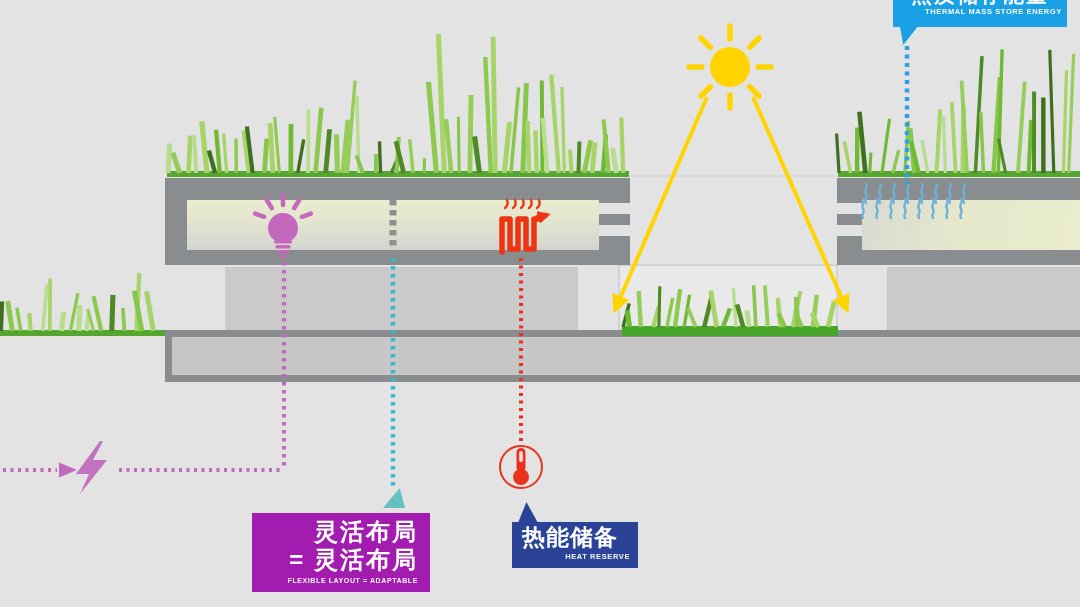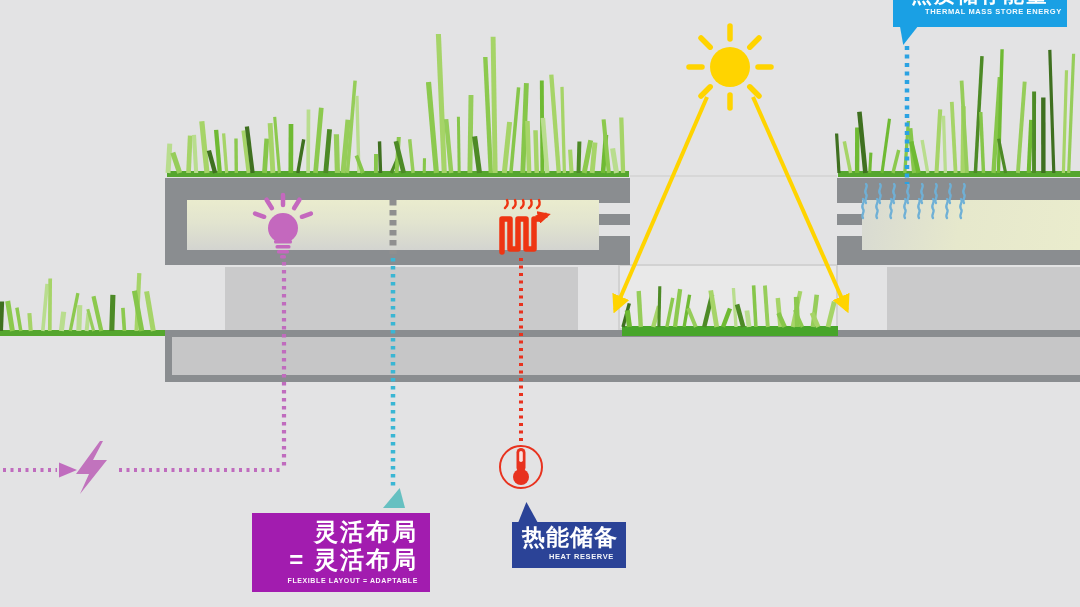--- a/index.html
+++ b/index.html
@@ -20,24 +20,24 @@
   .bubble .zh{font-weight:bold;letter-spacing:2px;}
   .bubble .en{font-weight:bold;letter-spacing:0.6px;opacity:.95;margin-left:27px;}
   .bubble-thermal{left:893px;top:-34px;width:174px;height:61px;background:#1aa0e4;text-align:center;}
   .bubble-thermal .zh{font-size:21px;margin-top:18px;line-height:22px;}
   .bubble-thermal .en{font-size:7.5px;margin-top:1px;}
   .bubble-flex{left:252px;top:513px;width:178px;height:79px;background:#a21caf;text-align:right;
                padding-right:12px;box-sizing:border-box;}
   .bubble-flex .zh{font-size:24px;line-height:28px;}
   .bubble-flex .zh:first-child{margin-top:5px;}
   .bubble-flex .en{font-size:7px;margin-top:3px;}
-  .bubble-heat{left:512px;top:522px;width:114px;height:46px;background:#2b4397;box-sizing:border-box;
+  .bubble-heat{left:512px;top:522px;width:126px;height:46px;background:#2b4397;box-sizing:border-box;
                padding:2px 8px 16px 10px;}
   .bubble-heat .zh{font-size:23px;line-height:27px;letter-spacing:1px;}
-  .bubble-heat .en{font-size:7.5px;text-align:left;margin-top:1px;}
+  .bubble-heat .en{font-size:7.5px;text-align:right;margin-top:1px;}
   .pointer{position:absolute;z-index:10;}
   .ptr-thermal{left:897px;top:26px;width:24px;height:19px;background:#1aa0e4;
                clip-path:polygon(12% 0,88% 0,26% 100%);}
   .ptr-flex{left:383px;top:488px;width:22px;height:20px;background:#66c0c1;
             clip-path:polygon(76% 0,100% 100%,0 100%);}
   .ptr-heat{left:518px;top:502px;width:20px;height:21px;background:#2b4397;
             clip-path:polygon(42% 0,100% 100%,0 100%);}
   svg{overflow:visible;}
 </style>
 </head>

